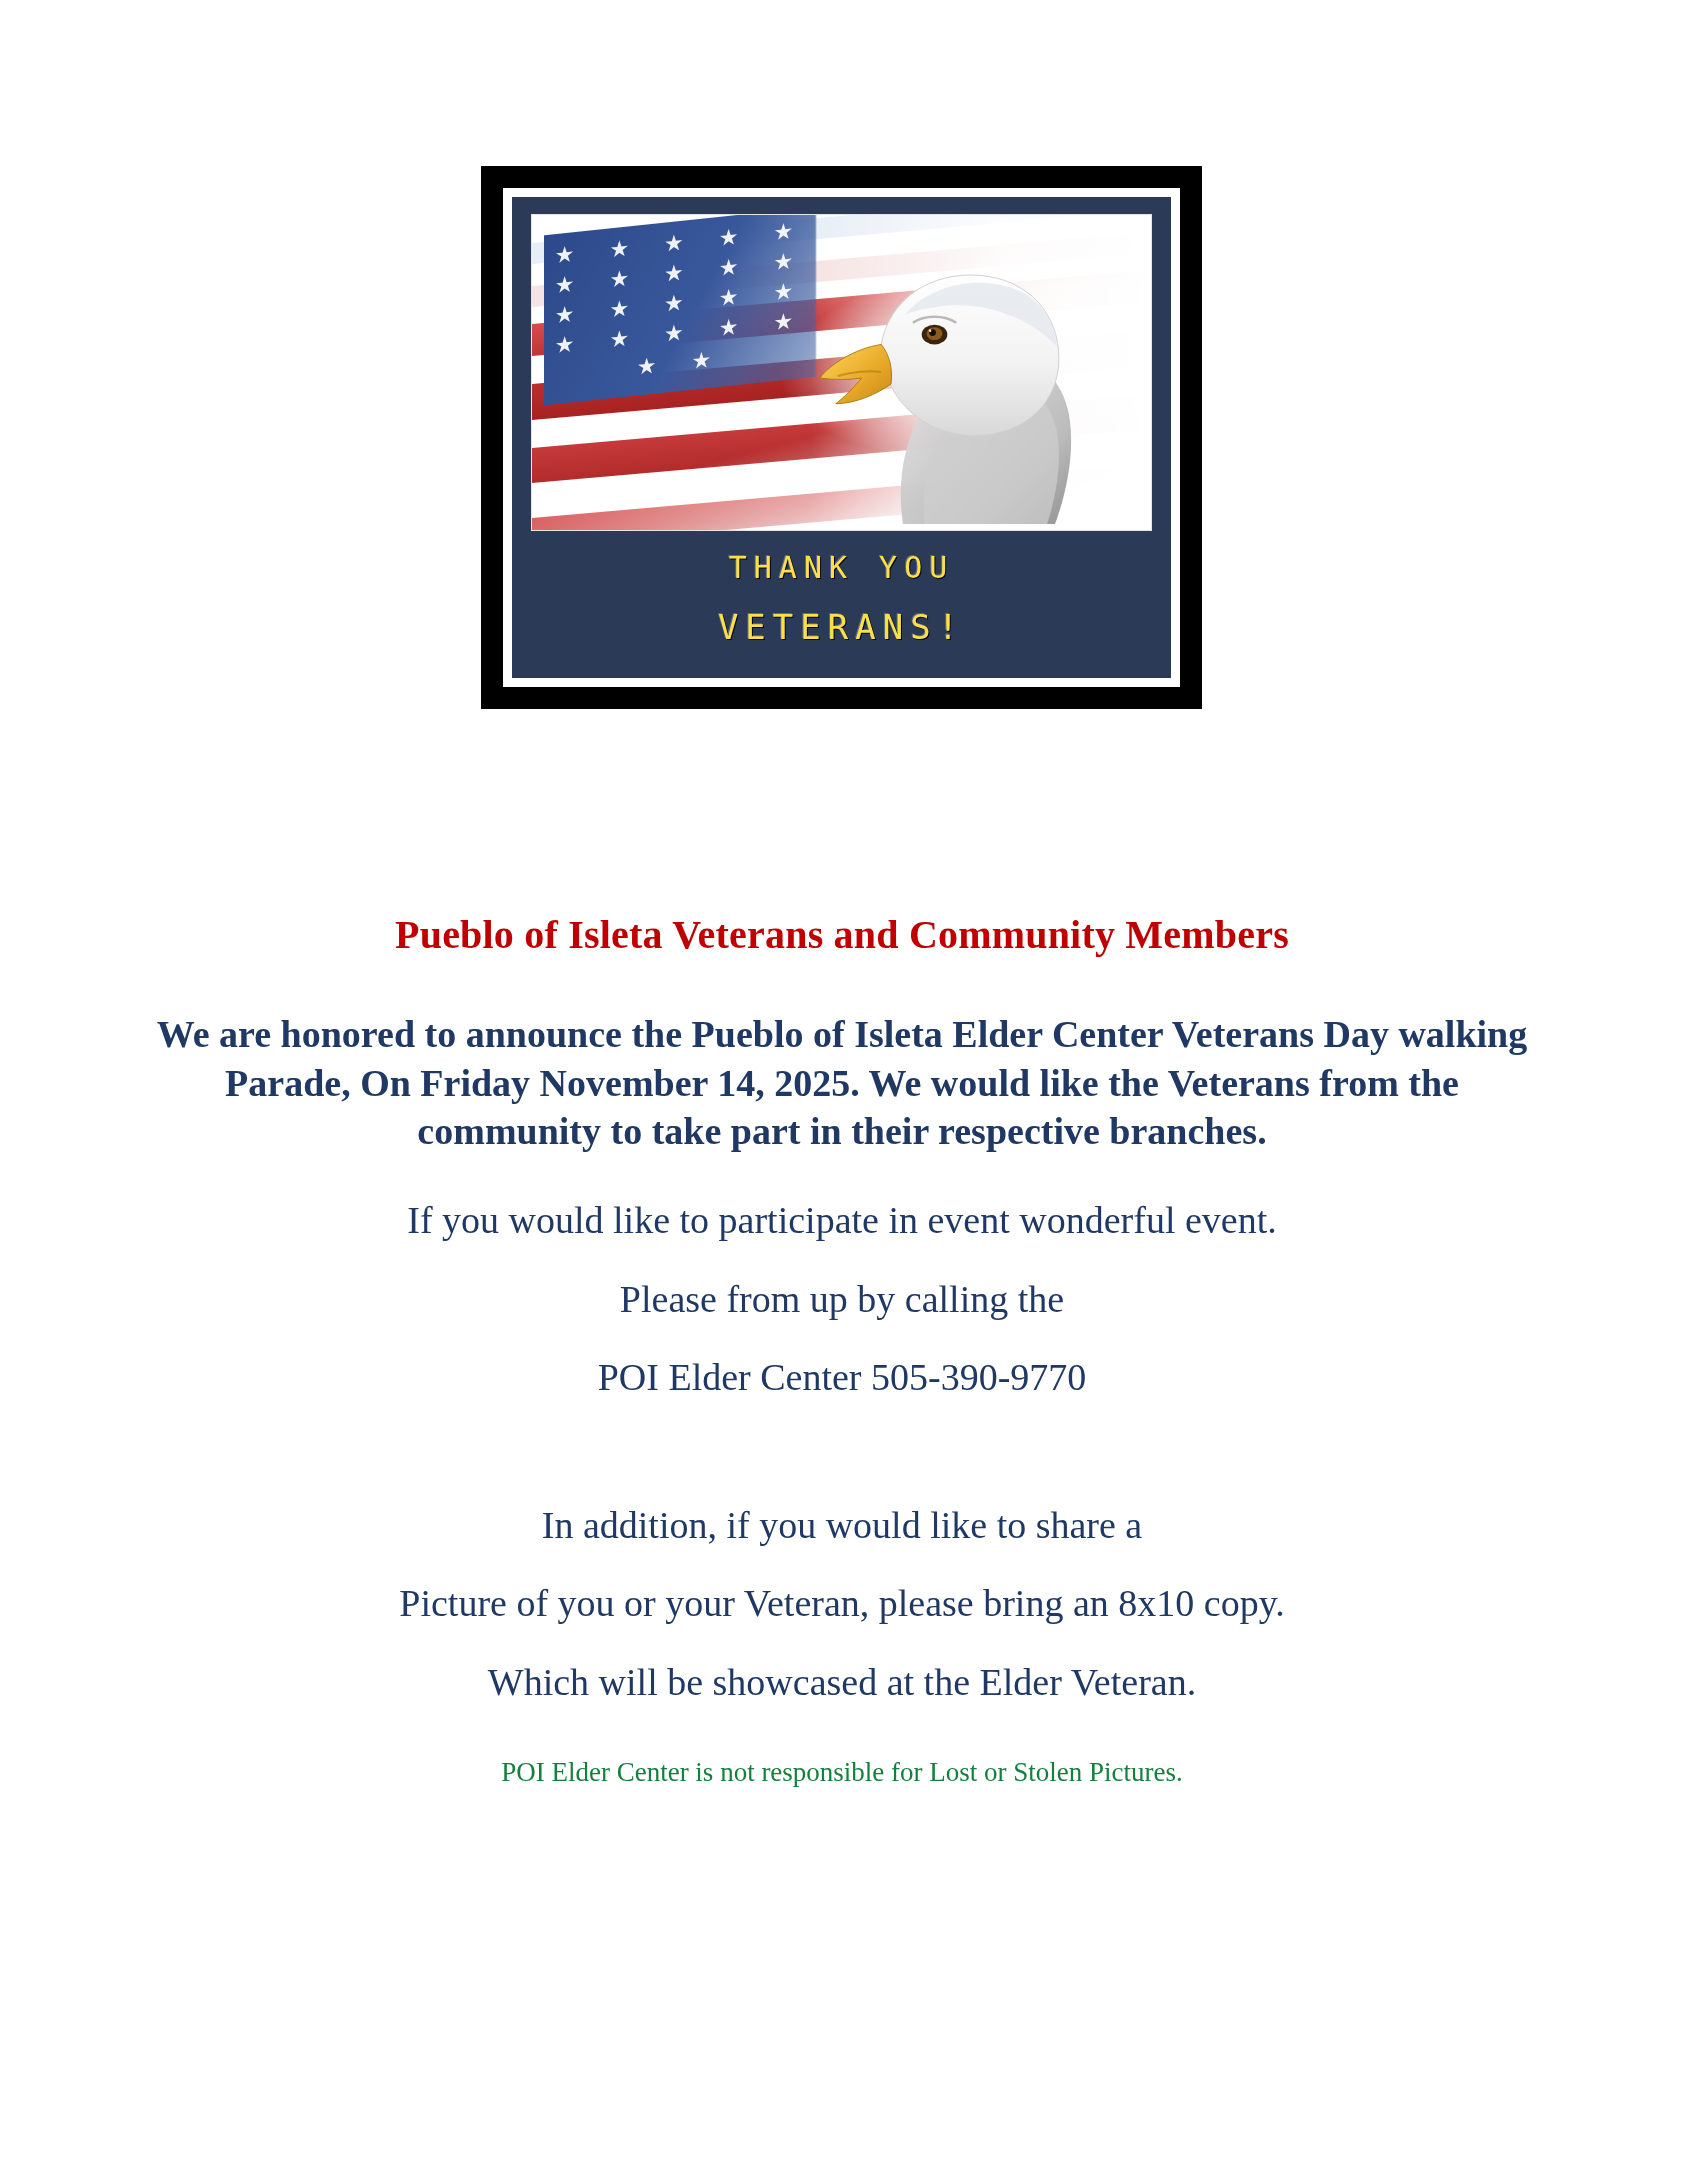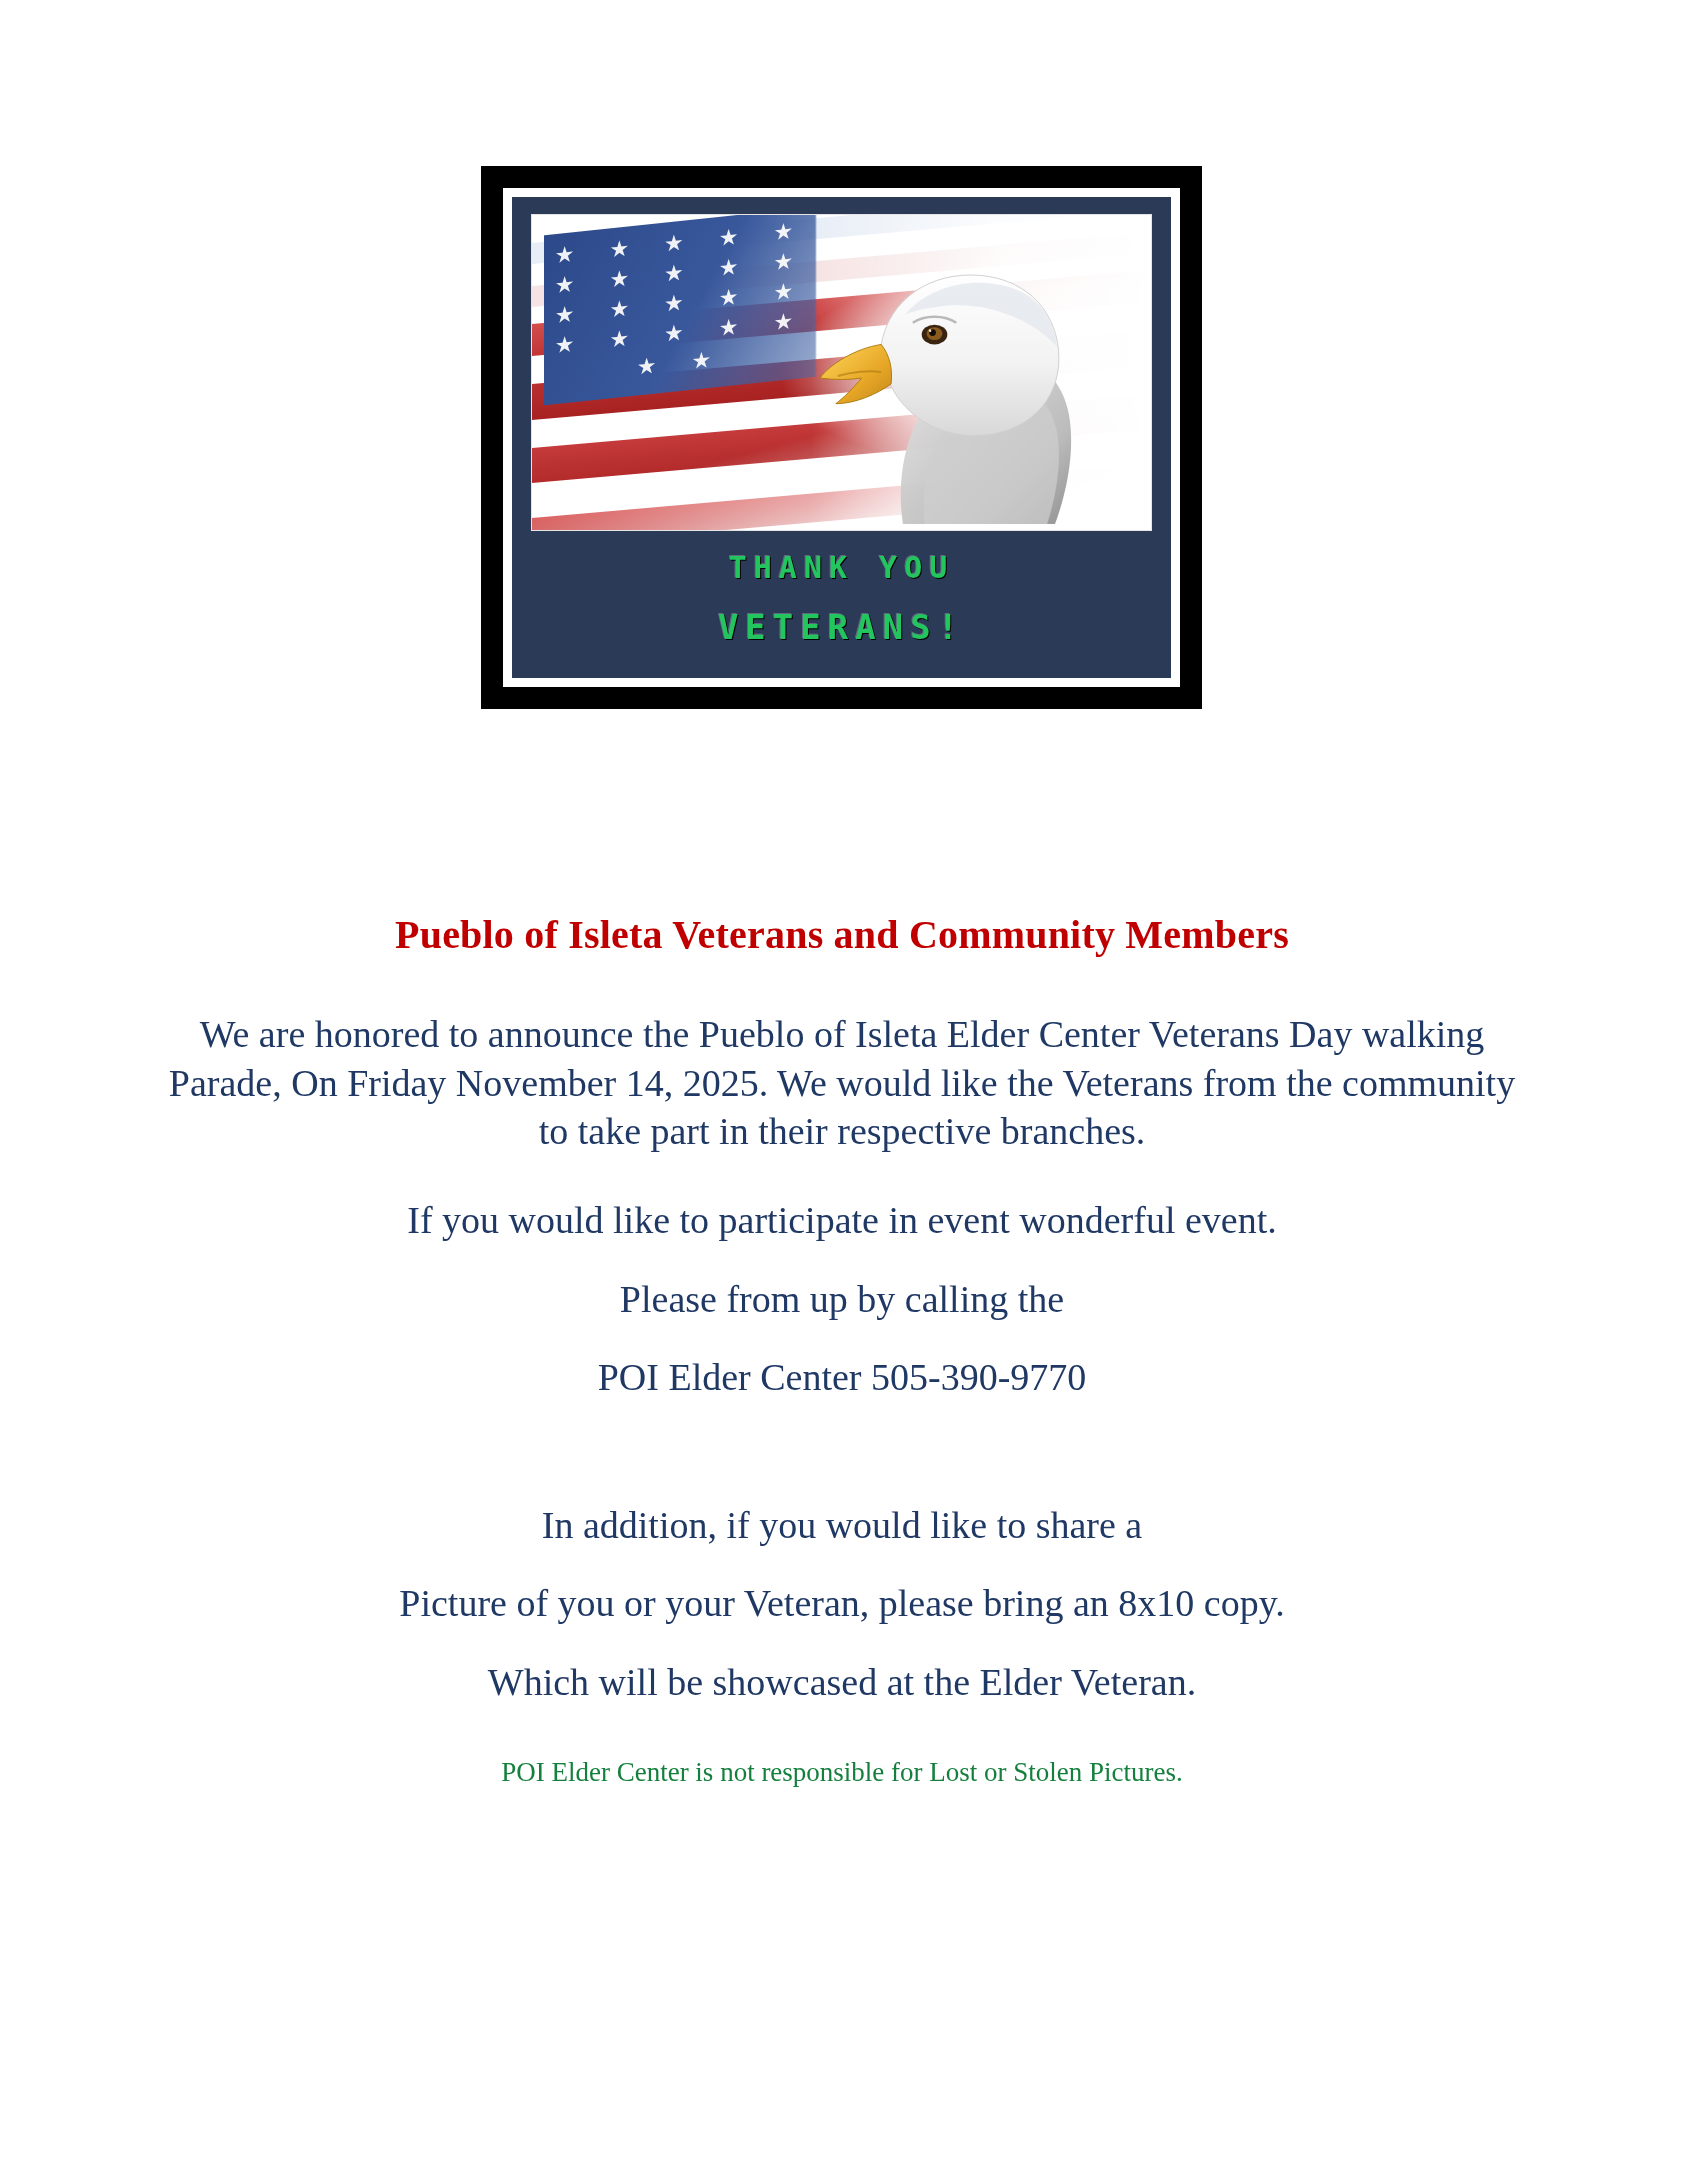--- a/index.html
+++ b/index.html
@@ -125,23 +125,23 @@
   .caption-area {
     flex: 1;
     background: #2b3a56;
     display: flex;
     flex-direction: column;
     align-items: center;
     justify-content: center;
     padding-bottom: 6px;
   }
   .caption-line1, .caption-line2 {
-    color: #22c55e;
+    color: #fde047;
     font-family: "DejaVu Sans Mono", monospace;
-    font-weight: bold;
+    font-weight: normal;
     letter-spacing: 7px;
     text-shadow: 1px 1px 0 #000, -1px -1px 0 rgba(255,255,255,0.25);
   }
   .caption-line1 { font-size: 30px; margin-bottom: 6px; }
   .caption-line2 { font-size: 34px; margin-top: 16px; }
 
   
   .content {
     position: absolute;
     left: 139px;
@@ -160,20 +160,21 @@
   .para {
     font-size: 38px;
     line-height: 1.28;
     margin: 0 0 36px 0;
     color: #1F3864;
   }
   .para.tight { margin-bottom: 30px; }
   .para.body-wide {
     margin: 8px auto 40px auto;
     width: 1376px;
+    font-weight: bold;
   }
   .spacer { height: 69px; }
   .disclaimer {
     font-size: 27px;
     margin-top: 50px;
     color: #15803d;
   }
 </style>
 </head>
 <body>

